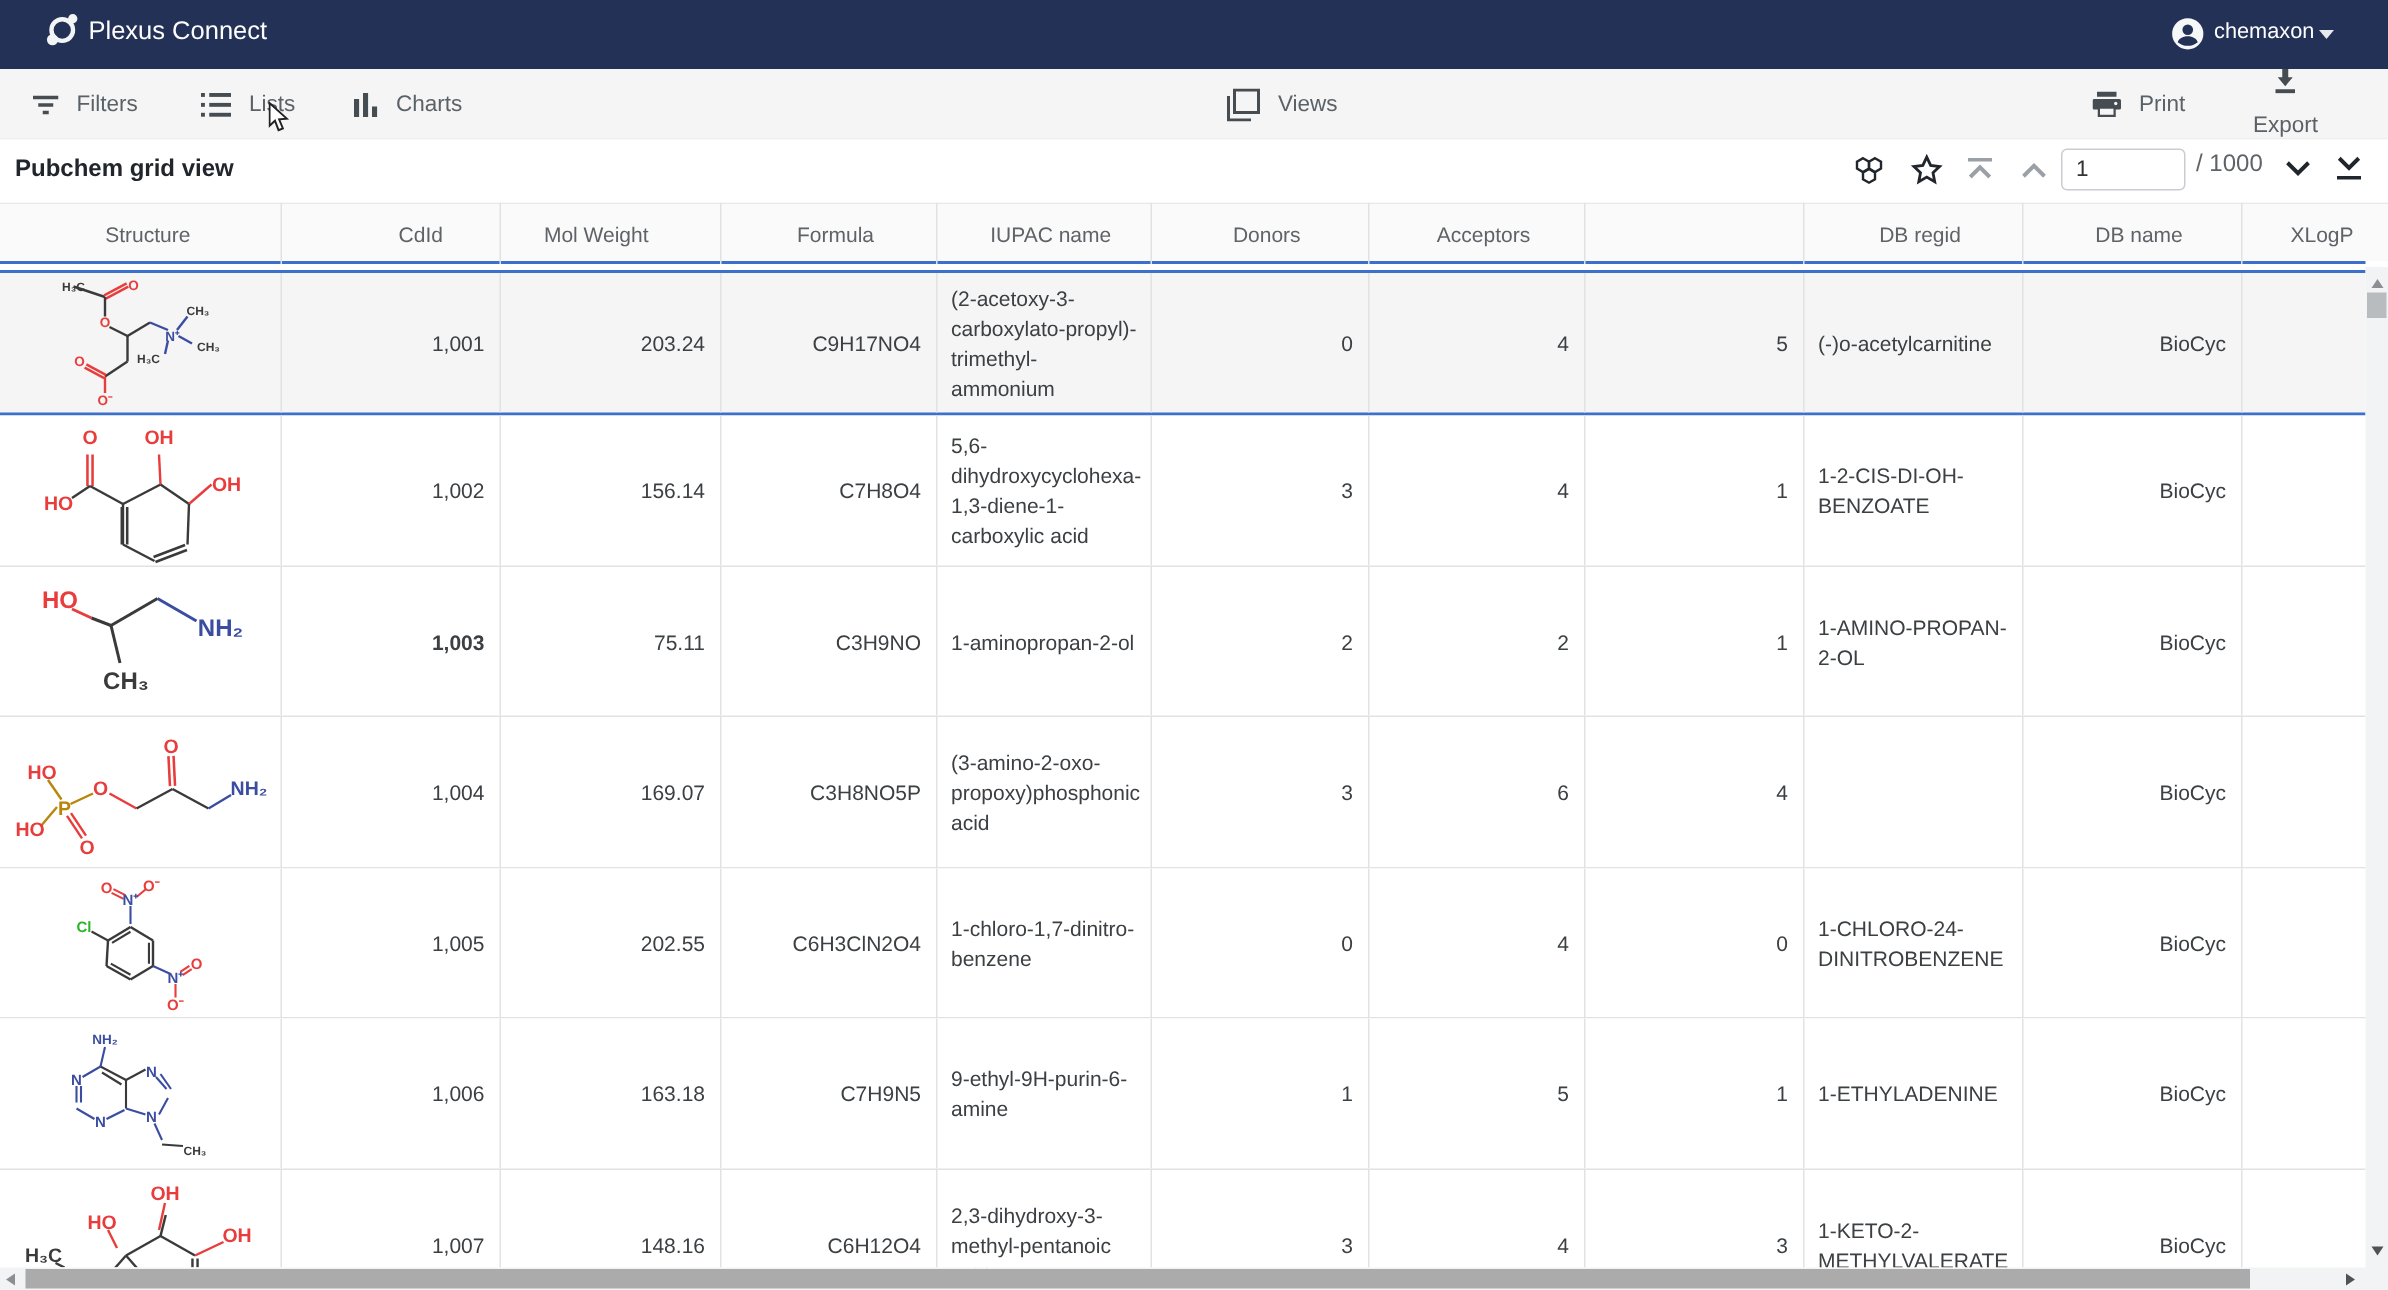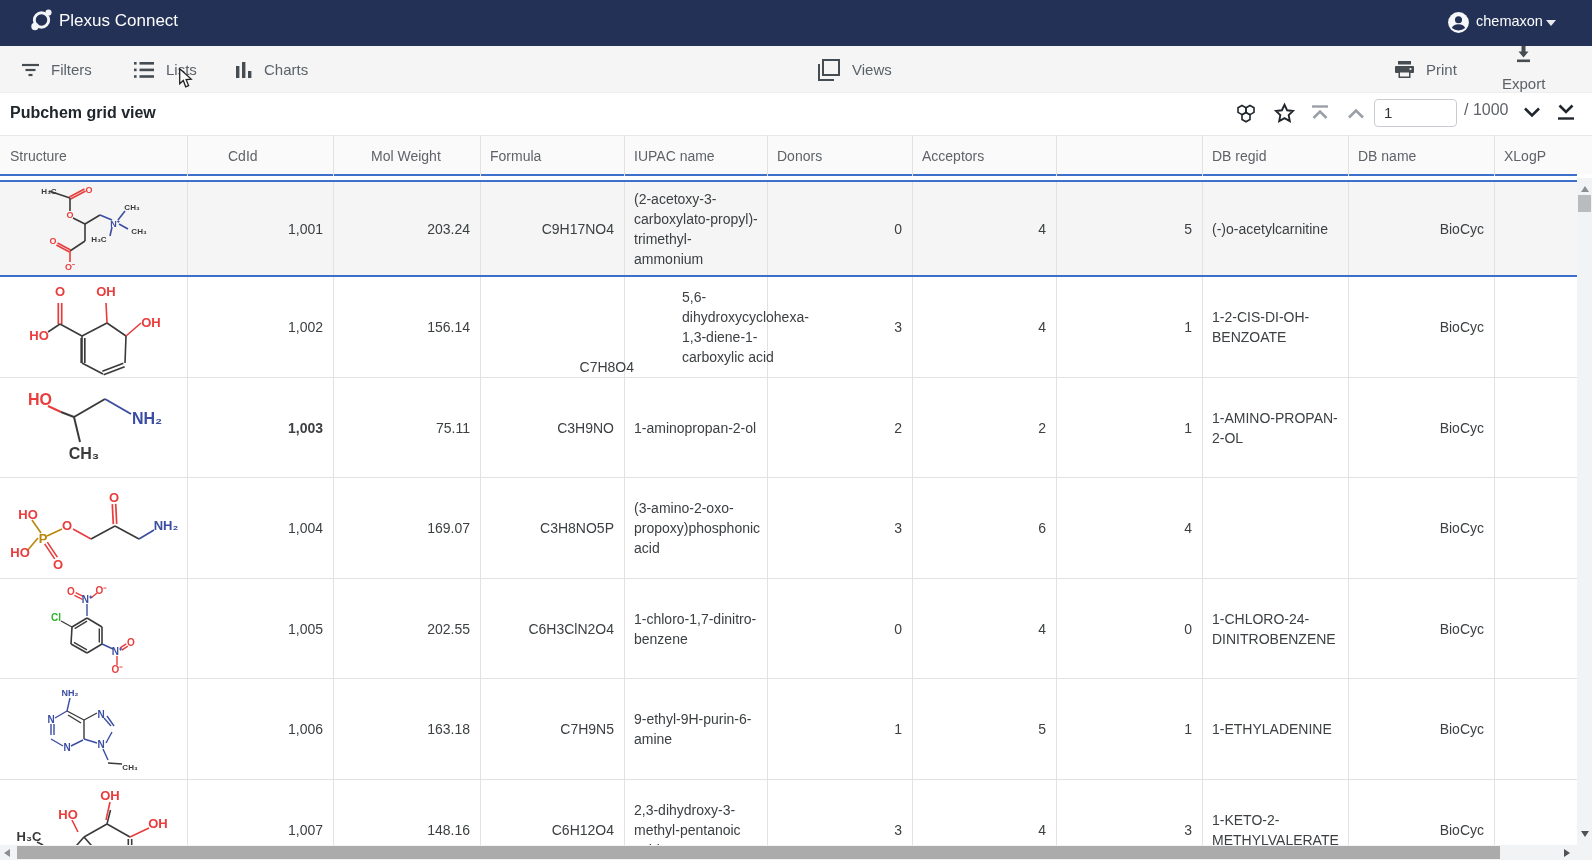--- a/index.html
+++ b/index.html
@@ -14,21 +14,21 @@
 #toolbar { position:absolute; left:0; top:46px; width:1592px; height:47px; background:#f5f5f5; border-bottom:1px solid #eeeeee; color:#546067; font-size:15px; }
 .tbtn { position:absolute; top:0; height:47px; display:flex; align-items:center; gap:12px; color:#5a6268; }
 .tbtn svg { display:block; }
 
 #titlerow { position:absolute; left:0; top:93px; width:1592px; height:42px; background:#fff; }
 #titlerow .t { position:absolute; left:10px; top:11px; font-size:16px; font-weight:bold; color:#20262b; }
 .pginput { position:absolute; left:1374px; top:6px; width:83px; height:28px; border:1px solid #c9ccd1; border-radius:4px; font-size:15px; color:#333; padding-left:9px; line-height:26px; background:#fff; }
 .pgtotal { position:absolute; left:1464px; top:8px; font-size:16px; color:#5f6368; }
 
 #grid { position:absolute; left:0; top:135px; width:1592px; height:710px; background:#fff; overflow:hidden; }
-#ghead { position:absolute; left:0; top:0; width:1592px; height:39px; background:#fafafa; border-top:1px solid #e8e8e8; }
+#ghead { position:absolute; left:0; top:0; width:1592px; height:39px; background:#fafafa; border-top:1px solid #e8e8e8;text-align:center; }
 #ghead .hc { position:absolute; top:0; height:41px; line-height:41px; font-size:14px; color:#5f6368; padding-left:10px; }
 .vline { position:absolute; top:0; width:1px; background:#e2e2e2; }
 .row { position:absolute; left:0; width:1577px; background:#fff; }
 .row .cell { position:absolute; font-size:14px; color:#3c4043; }
 .num { text-align:right; }
 
 
 #vsb { position:absolute; left:1577px; top:178px; width:15px; height:667px; background:#f2f3f4; }
 #vsb .thumb { position:absolute; left:1px; top:17px; width:13px; height:17px; background:#b9bcbe; }
 #hsb { position:absolute; left:0; top:845px; width:1592px; height:15px; background:#f2f3f4; }
@@ -153,21 +153,21 @@
         <path d="M2.5 1.5 L9 8 L15.5 1.5" stroke-width="2.6"></path>
         <path d="M1 14.5 H17" stroke-width="2.4"></path>
       </g>
     </svg>
 </div>
 
 <div id="grid">
 <div id="ghead">
 <div class="hc" style="left:0px;width:187px;">Structure</div>
 <div class="hc" style="left:187px;width:146px;padding-left:41px;">CdId</div>
-<div class="hc" style="left:319px;width:147px;margin-left:42px;">Mol Weight</div>
+<div class="hc" style="left:319px;width:147px;">Mol Weight</div>
 <div class="hc" style="left:624px;width:143px;">IUPAC name</div>
 <div class="hc" style="left:480px;width:144px;">Formula</div>
 <div class="hc" style="left:767px;width:145px;">Donors</div>
 <div class="hc" style="left:912px;width:144px;">Acceptors</div>
 <div class="hc" style="left:1202px;width:146px;">DB regid</div>
 <div class="hc" style="left:1348px;width:146px;">DB name</div>
 <div class="hc" style="left:1494px;width:98px;">XLogP</div>
 </div>
 <div style="position:absolute;left:0;top:39px;width:1577px;height:2px;background:#3c70ca"></div>
 <div class="vline" style="left:187px;top:0;height:41px;"></div>
@@ -233,25 +233,25 @@
 <div class="vline" style="left:480px;top:0;height:100%;"></div>
 <div class="vline" style="left:624px;top:0;height:100%;"></div>
 <div class="vline" style="left:767px;top:0;height:100%;"></div>
 <div class="vline" style="left:912px;top:0;height:100%;"></div>
 <div class="vline" style="left:1056px;top:0;height:100%;"></div>
 <div class="vline" style="left:1202px;top:0;height:100%;"></div>
 <div class="vline" style="left:1348px;top:0;height:100%;"></div>
 <div class="vline" style="left:1494px;top:0;height:100%;"></div>
 <div class="cell num" style="left:197px;width:126px;top:50%;transform:translateY(-50%);">1,002</div>
 <div class="cell num" style="left:343px;width:127px;top:50%;transform:translateY(-50%);">156.14</div>
-<div class="cell num" style="left:510px;width:124px;top:50%;transform:translateY(-50%);margin-top:40px;">C7H8O4</div>
+<div class="cell num" style="left:490px;width:124px;top:50%;transform:translateY(-50%);">C7H8O4</div>
 <div class="cell num" style="left:777px;width:125px;top:50%;transform:translateY(-50%);">3</div>
 <div class="cell num" style="left:922px;width:124px;top:50%;transform:translateY(-50%);">4</div>
 <div class="cell num" style="left:1066px;width:126px;top:50%;transform:translateY(-50%);">1</div>
-<div class="cell" style="left:634px;width:124px;top:50%;transform:translateY(-50%);line-height:20px;margin-left:48px;">5,6-dihydroxycyclohexa-1,3-diene-1-carboxylic acid</div>
+<div class="cell" style="left:634px;width:124px;top:50%;transform:translateY(-50%);line-height:20px;">5,6-dihydroxycyclohexa-1,3-diene-1-carboxylic acid</div>
 <div class="cell" style="left:1212px;width:127px;top:50%;transform:translateY(-50%);line-height:20px;">1-2-CIS-DI-OH-BENZOATE</div>
 <div class="cell num" style="left:1358px;width:126px;top:50%;transform:translateY(-50%);">BioCyc</div>
 <svg style="position:absolute;left:28px;top:7px" width="135" height="97" viewBox="0 0 135 97">
         <line x1="33.7" y1="40.0" x2="33.7" y2="19.0" stroke="#e93c3c" stroke-width="1.7"></line>
         <line x1="30.3" y1="40.0" x2="30.3" y2="19.0" stroke="#e93c3c" stroke-width="1.7"></line>
         <line x1="32" y1="40" x2="20" y2="48" stroke="#3a3a3a" stroke-width="1.6"></line>
         <line x1="32" y1="40" x2="54" y2="52" stroke="#3a3a3a" stroke-width="1.6"></line>
         <line x1="54" y1="52" x2="79" y2="39" stroke="#3a3a3a" stroke-width="1.6"></line>
         <line x1="79" y1="39" x2="78" y2="19" stroke="#e93c3c" stroke-width="1.6"></line>
         <line x1="79" y1="39" x2="98" y2="52" stroke="#3a3a3a" stroke-width="1.6"></line>

